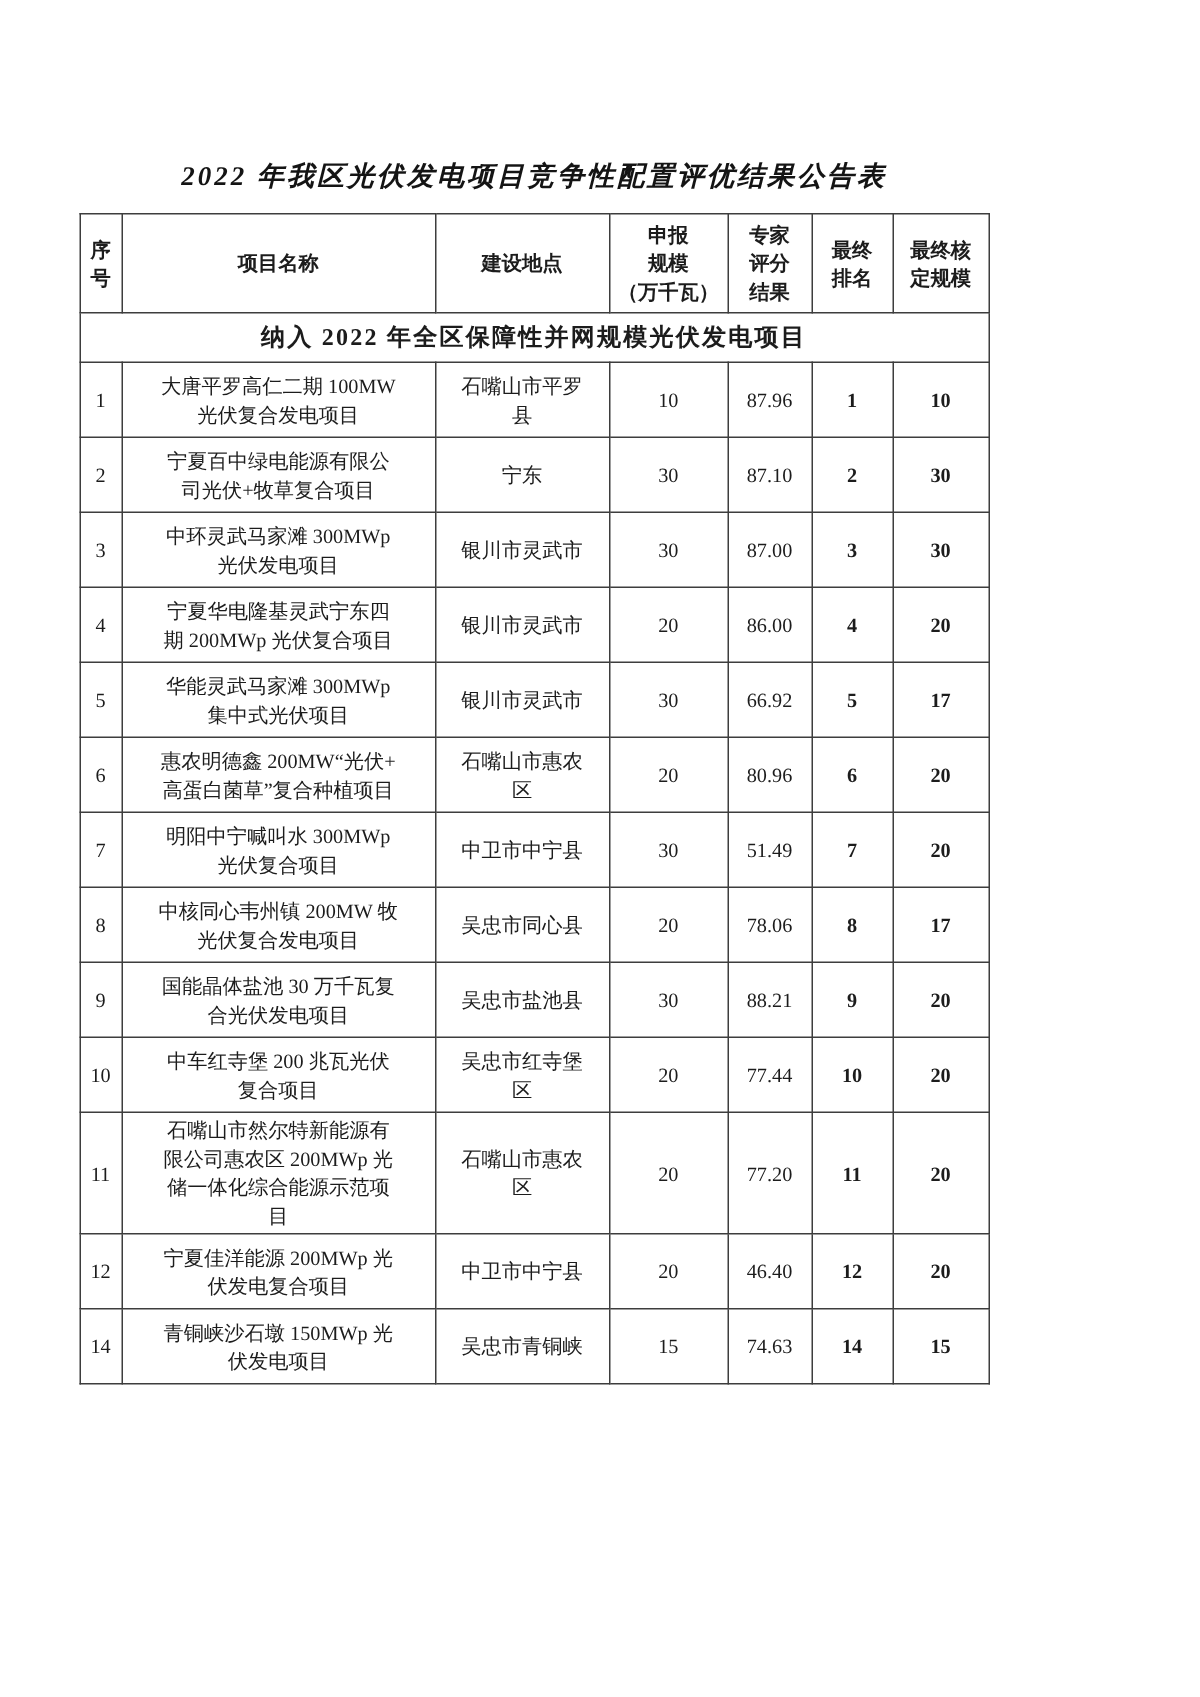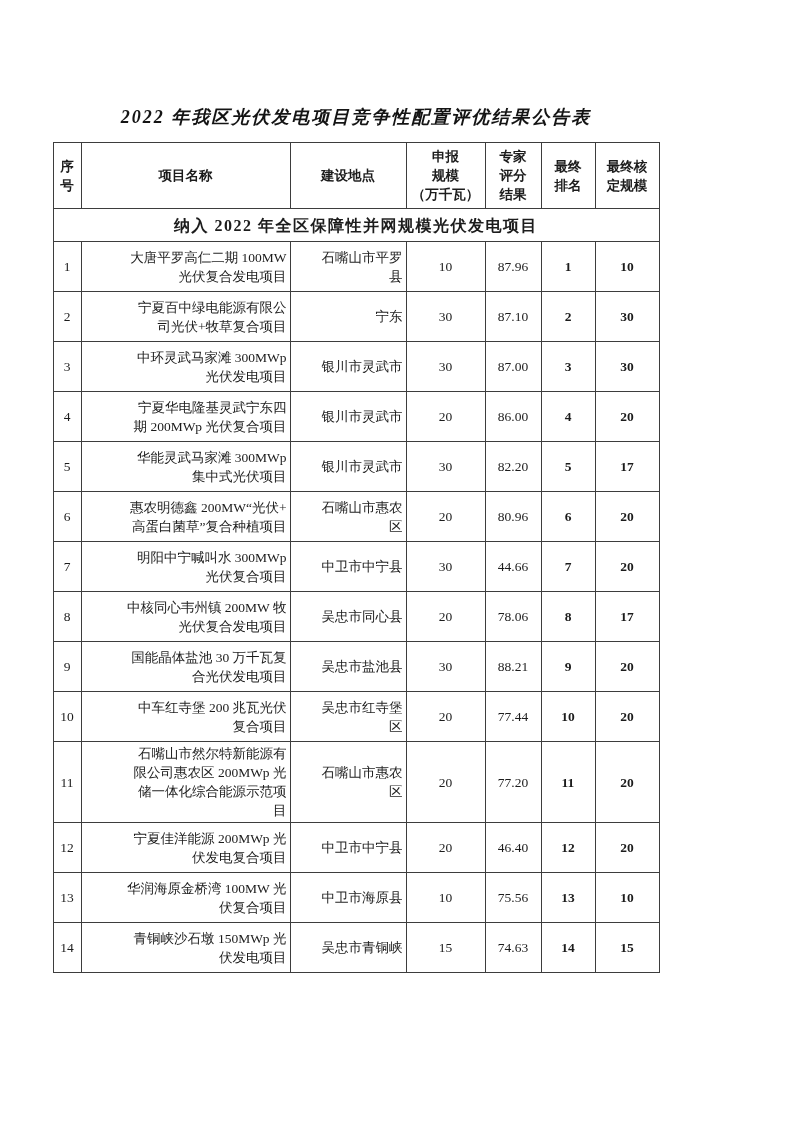--- a/index.html
+++ b/index.html
@@ -61,21 +61,20 @@
     font-size: 16px;
     font-weight: bold;
     letter-spacing: 1.5px;
   }
   tr.data-row {
     height: 50px;
   }
   td.c-name,
   td.c-loc {
     white-space: pre-line;
-    text-align: right;
   }
   td.c-bold {
     font-weight: bold;
   }
 </style>
 </head>
 <body>
 
 <div class="page">
 
@@ -153,42 +152,42 @@
     <td class="c-num">86.00</td>
     <td class="c-num c-bold">4</td>
     <td class="c-num c-bold">20</td>
   </tr>
         <tr class="data-row">
     <td class="c-seq">5</td>
     <td class="c-name">华能灵武马家滩 300MWp
 集中式光伏项目</td>
     <td class="c-loc">银川市灵武市</td>
     <td class="c-num">30</td>
-    <td class="c-num">82.20</td>
+    <td class="c-num">66.92</td>
     <td class="c-num c-bold">5</td>
     <td class="c-num c-bold">17</td>
   </tr>
         <tr class="data-row">
     <td class="c-seq">6</td>
     <td class="c-name">惠农明德鑫 200MW“光伏+
 高蛋白菌草”复合种植项目</td>
     <td class="c-loc">石嘴山市惠农
 区</td>
     <td class="c-num">20</td>
     <td class="c-num">80.96</td>
     <td class="c-num c-bold">6</td>
     <td class="c-num c-bold">20</td>
   </tr>
         <tr class="data-row">
     <td class="c-seq">7</td>
     <td class="c-name">明阳中宁喊叫水 300MWp
 光伏复合项目</td>
     <td class="c-loc">中卫市中宁县</td>
     <td class="c-num">30</td>
-    <td class="c-num">44.66</td>
+    <td class="c-num">51.49</td>
     <td class="c-num c-bold">7</td>
     <td class="c-num c-bold">20</td>
   </tr>
         <tr class="data-row">
     <td class="c-seq">8</td>
     <td class="c-name">中核同心韦州镇 200MW 牧
 光伏复合发电项目</td>
     <td class="c-loc">吴忠市同心县</td>
     <td class="c-num">20</td>
     <td class="c-num">78.06</td>
@@ -231,30 +230,20 @@
   </tr>
         <tr class="data-row">
     <td class="c-seq">12</td>
     <td class="c-name">宁夏佳洋能源 200MWp 光
 伏发电复合项目</td>
     <td class="c-loc">中卫市中宁县</td>
     <td class="c-num">20</td>
     <td class="c-num">46.40</td>
     <td class="c-num c-bold">12</td>
     <td class="c-num c-bold">20</td>
-  </tr>
-        <tr class="data-row">
-    <td class="c-seq">13</td>
-    <td class="c-name">华润海原金桥湾 100MW 光
-伏复合项目</td>
-    <td class="c-loc">中卫市海原县</td>
-    <td class="c-num">10</td>
-    <td class="c-num">75.56</td>
-    <td class="c-num c-bold">13</td>
-    <td class="c-num c-bold">10</td>
   </tr>
         <tr class="data-row">
     <td class="c-seq">14</td>
     <td class="c-name">青铜峡沙石墩 150MWp 光
 伏发电项目</td>
     <td class="c-loc">吴忠市青铜峡</td>
     <td class="c-num">15</td>
     <td class="c-num">74.63</td>
     <td class="c-num c-bold">14</td>
     <td class="c-num c-bold">15</td>

